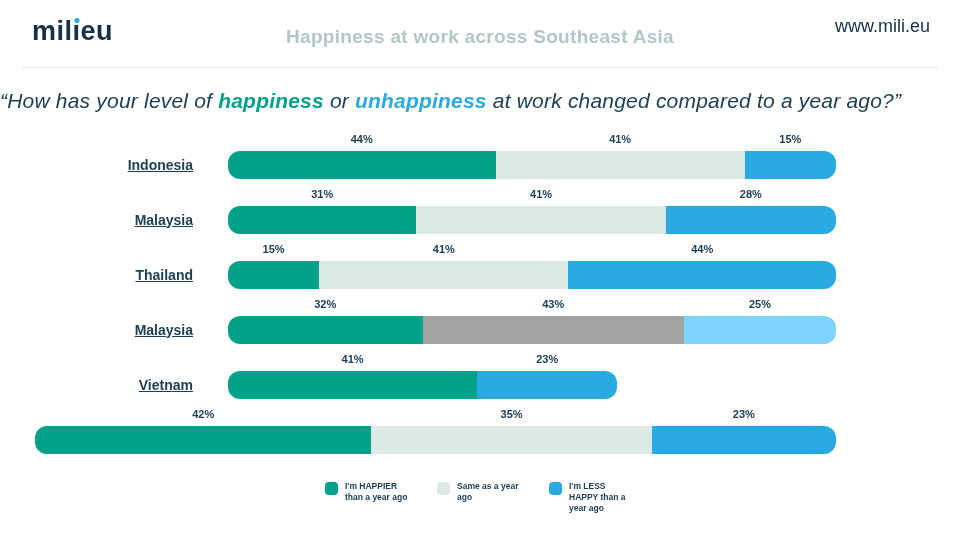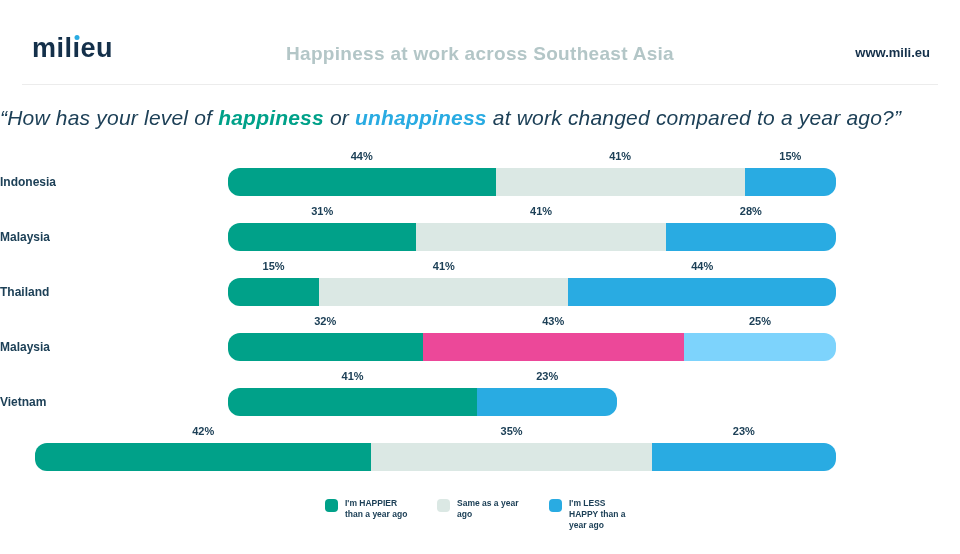--- a/index.html
+++ b/index.html
@@ -8,41 +8,41 @@
     --teal:#00A189;
     --light:#DBE8E4;
     --blue:#29ABE2;
     --title-gray:#b3c6c7;
     --divider:#ececec;
   }
   *{margin:0;padding:0;box-sizing:border-box;}
   html,body{width:960px;height:554px;background:#ffffff;overflow:hidden;
     font-family:"Liberation Sans", sans-serif;}
   
-  .header{position:relative;height:67px;margin-top:17px;}
+  .header{position:relative;height:67px;}
   .logo{position:absolute;left:32px;top:16px;font-size:27px;font-weight:600;
     color:var(--logo-navy);letter-spacing:.5px;}
   .logo-i{position:relative;display:inline-block;}
   .logo-i::after{content:'';position:absolute;width:5px;height:5px;border-radius:50%;
     background:var(--blue);top:2px;left:50%;transform:translateX(-50%);}
   .header-title{position:absolute;left:0;right:0;top:26px;text-align:center;
     font-size:19px;font-weight:700;color:var(--title-gray);letter-spacing:.3px;}
-  .website{position:absolute;right:30px;top:28px;font-size:13px;font-weight:700;
+  .website{position:absolute;right:30px;top:16px;font-size:18px;font-weight:400;
     color:var(--logo-navy);}
   .divider{border:none;border-top:1px solid var(--divider);margin:0 22px;}
   
   .subtitle{margin-top:21px;text-align:left;font-style:italic;font-size:21px;
     font-weight:500;color:var(--navy);letter-spacing:.2px;}
   .subtitle .hl-teal{color:var(--teal);font-weight:700;}
   .subtitle .hl-blue{color:var(--blue);font-weight:700;}
   
   .chart{width:836px;margin-top:24px;}
   .row{display:flex;align-items:center;height:55px;}
-  .row-label{width:193px;font-size:12px;font-weight:700;
-    color:var(--navy);flex:none;}
+  .row-label{width:193px;text-align:right;font-size:14px;font-weight:700;
+    color:var(--navy);flex:none;text-decoration:underline;}
   .track{flex:1;margin-left:35px;height:28px;display:flex;}
   .seg{position:relative;height:100%;}
   .seg:first-child{border-radius:12px 0 0 12px;}
   .seg:last-child{border-radius:0 12px 12px 0;}
   .seg-val{position:absolute;left:0;right:0;top:-18px;text-align:center;
     font-size:11px;font-weight:600;color:var(--navy);white-space:nowrap;}
   
   .legend{margin-top:14px;display:flex;justify-content:center;gap:26px;
     align-items:flex-start;}
   .legend-item{display:flex;gap:7px;align-items:flex-start;}
@@ -104,21 +104,21 @@
           <span class="seg-val">44%</span>
         </div>
       </div>
     </div>
     <div class="row">
       <div class="row-label">Malaysia</div>
       <div class="track">
         <div class="seg" style="width: 32%; background: rgb(0, 161, 137);">
           <span class="seg-val">32%</span>
         </div>
-        <div class="seg" style="width: 43%; background: #ec4899;">
+        <div class="seg" style="width: 43%; background: #a3a3a3;">
           <span class="seg-val">43%</span>
         </div>
         <div class="seg" style="width: 25%; background: #7dd3fc;">
           <span class="seg-val">25%</span>
         </div>
       </div>
     </div>
     <div class="row">
       <div class="row-label">Vietnam</div>
       <div class="track">

